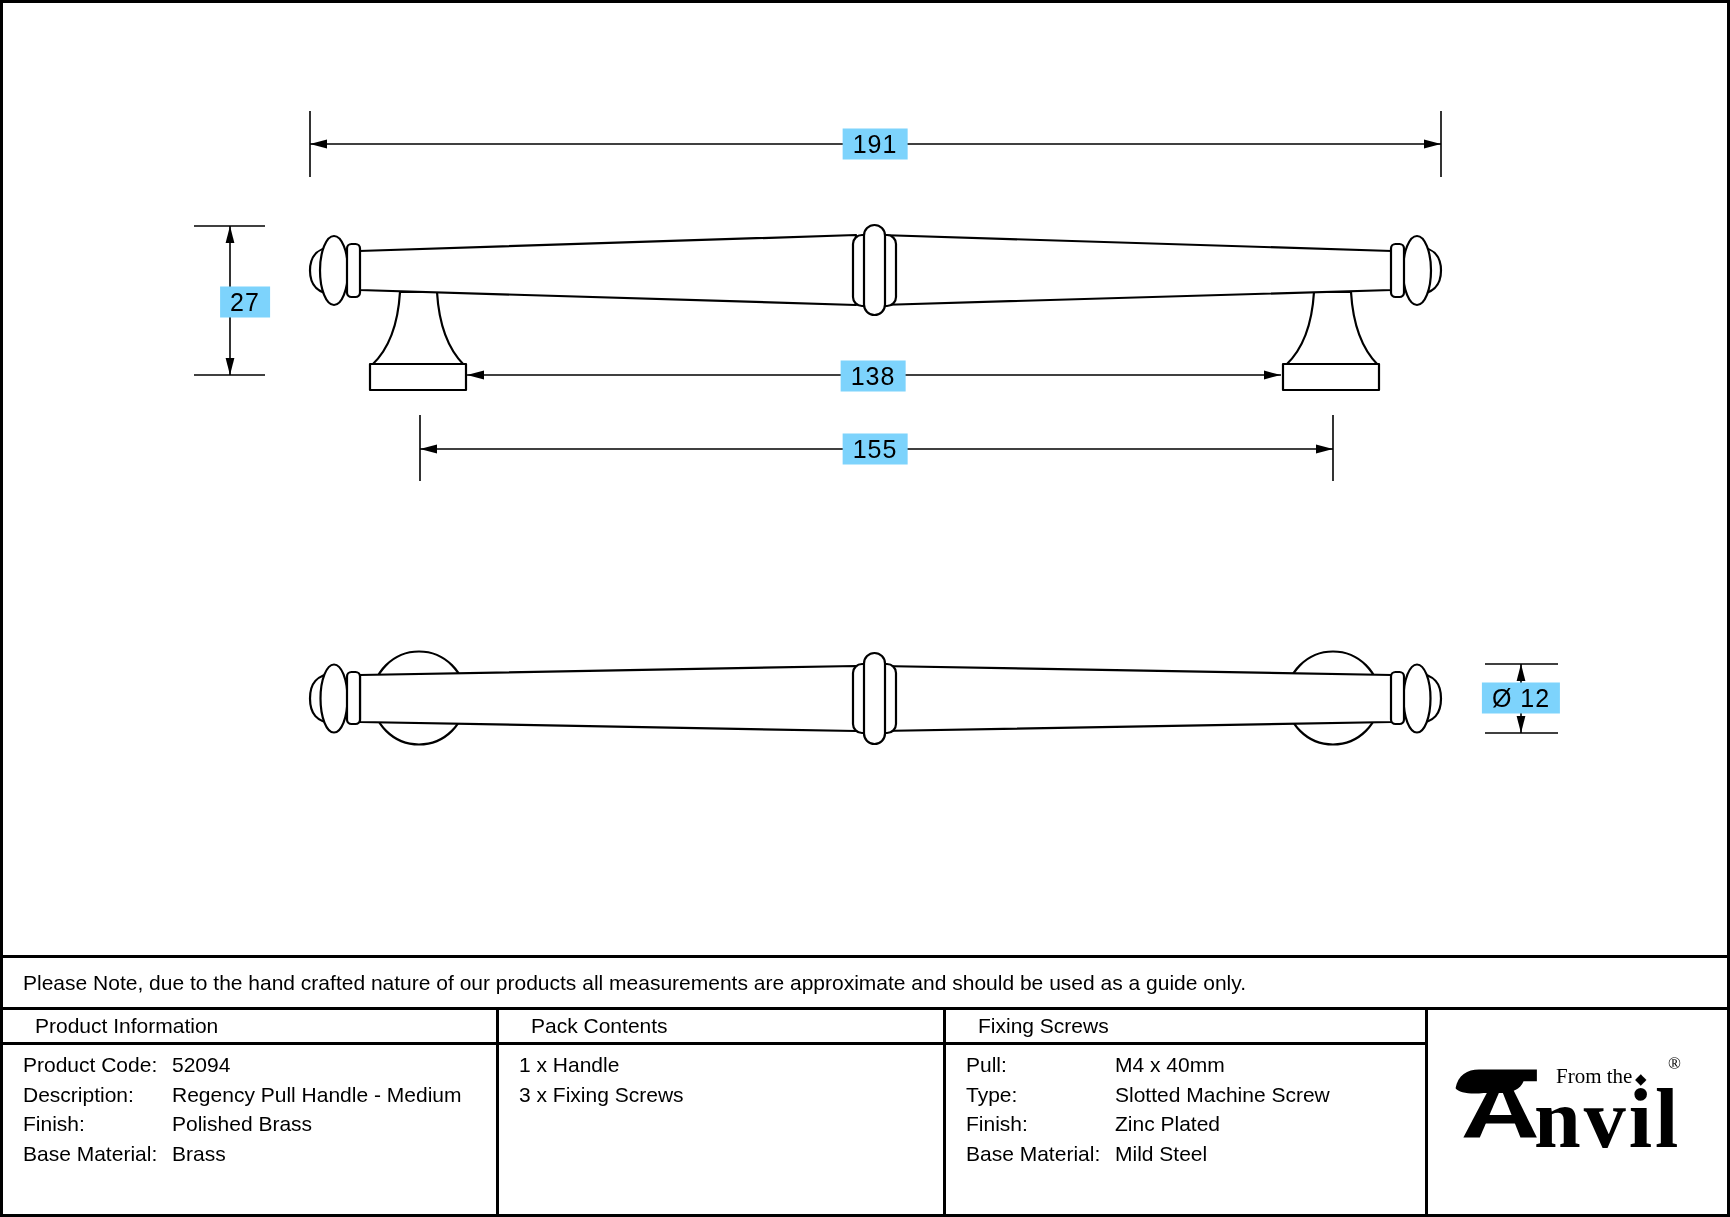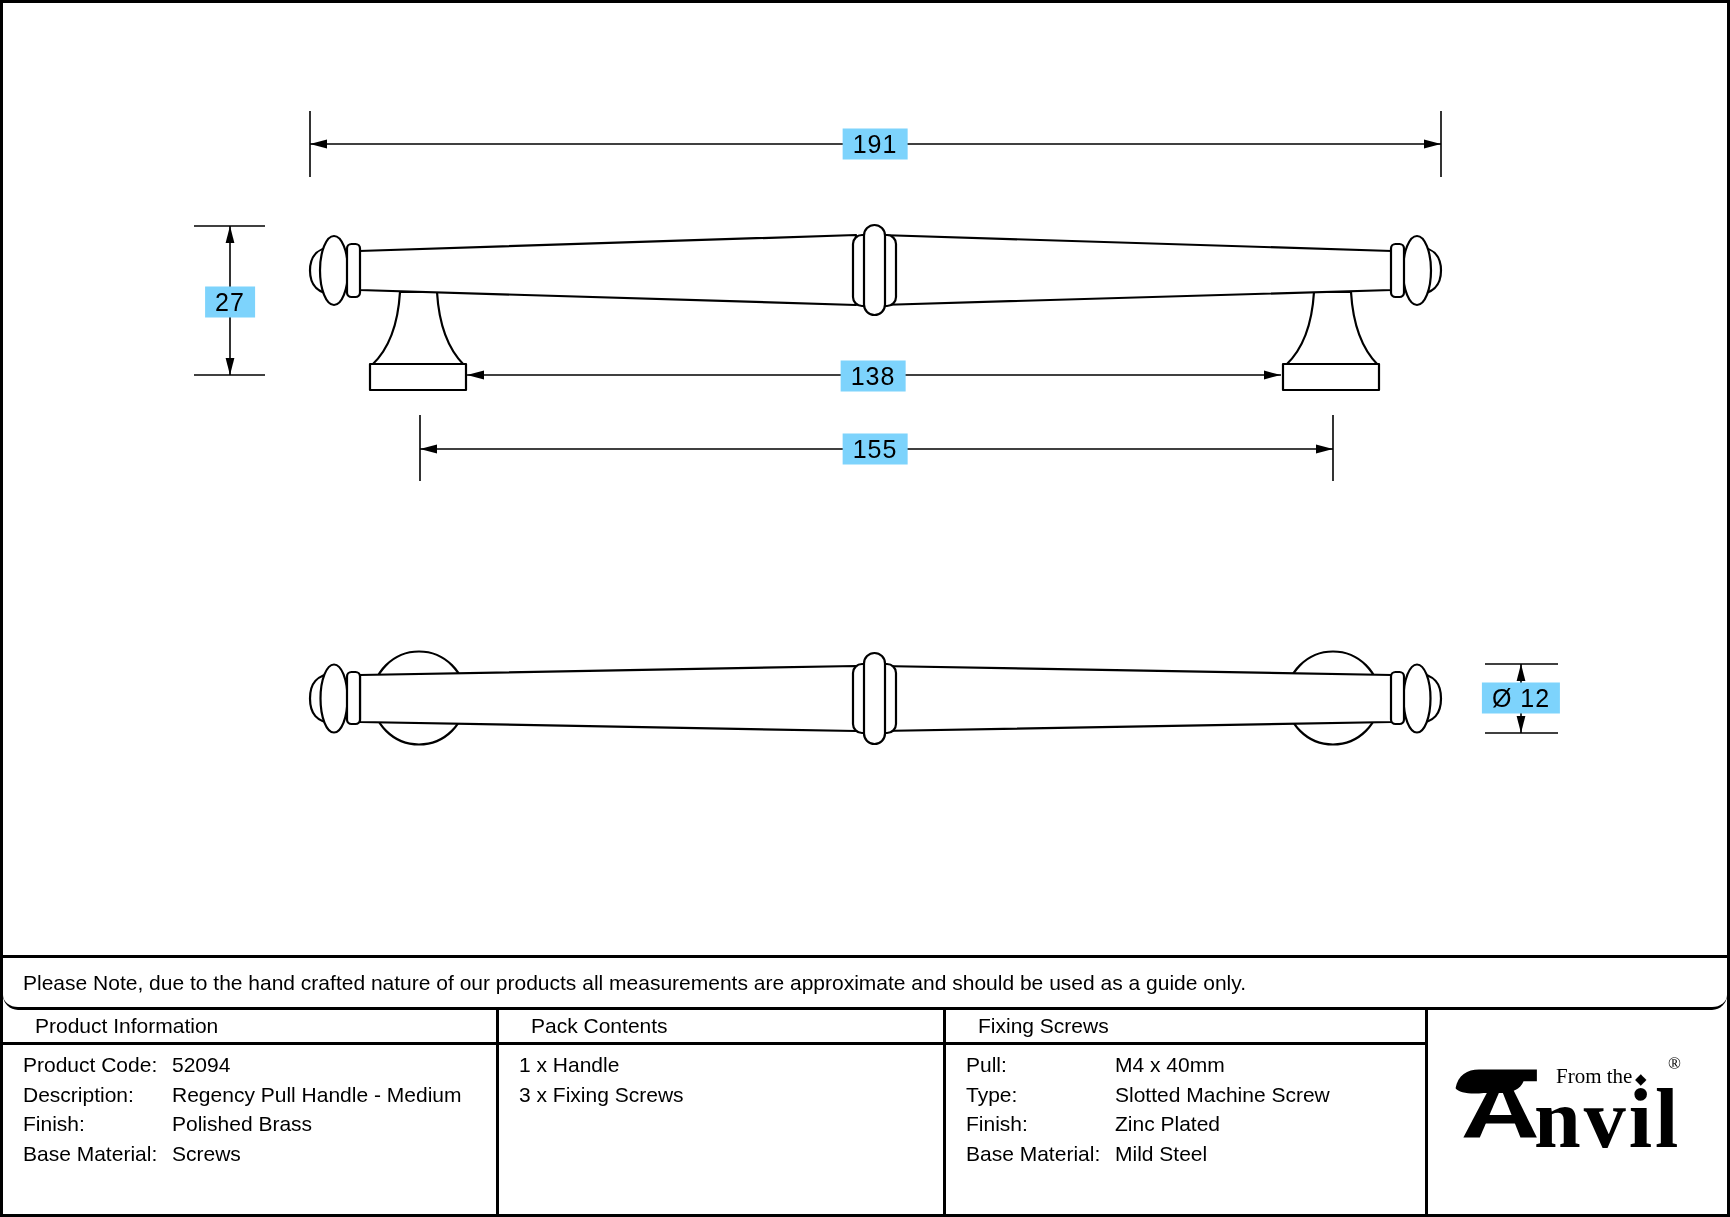--- a/index.html
+++ b/index.html
@@ -28,21 +28,20 @@
     position:absolute;left:0;right:0;bottom:0;top:952px;
     border-top:3px solid #000;
     display:flex;flex-direction:column;
   }
   .note{
     height:49px;flex:none;
     border-bottom:3px solid #000;
     display:flex;align-items:center;
     padding-left:20px;
     font-size:21px;
-    border-radius:15px;
   }
   .grid{flex:1;display:flex;min-height:0;}
   .col{box-sizing:border-box;border-right:3px solid #000;display:flex;flex-direction:column;}
   .col1{width:496px;flex:none;}
   .col2{width:447px;flex:none;}
   .col3{width:482px;flex:none;}
   .col4{flex:1;border-right:none;display:block;padding:46px 0 0 26px;}
   .hdr{
     height:32px;flex:none;
     border-bottom:3px solid #000;
@@ -149,21 +148,21 @@
       <polygon points="464,372 481,367.6 481,376.4"></polygon>
         <polygon points="1278,372 1261,367.6 1261,376.4"></polygon>
       <polygon points="417,446 434,441.6 434,450.4"></polygon>
         <polygon points="1330,446 1313,441.6 1313,450.4"></polygon>
       <polygon points="1518,661 1513.6,678 1522.4,678"></polygon>
         <polygon points="1518,730 1513.6,713 1522.4,713"></polygon>
     </g>
   </svg>
 
   <div class="dim-label" style="left:872px;top:141px">191</div>
-  <div class="dim-label" style="left:227px;top:299px">27</div>
+  <div class="dim-label" style="left:242px;top:299px">27</div>
   <div class="dim-label" style="left:870px;top:373px">138</div>
   <div class="dim-label" style="left:872px;top:446px">155</div>
   <div class="dim-label" style="left:1518px;top:695px">Ø 12</div>
 
   <div class="bottom">
     <div class="note">
       <span>Please Note, due to the hand crafted nature of our products all measurements are approximate and should be used as a guide only.</span>
     </div>
     <div class="grid">
 
@@ -177,21 +176,21 @@
           <div class="row">
             <span class="lbl">Description:</span>
             <span class="val">Regency Pull Handle - Medium</span>
           </div>
           <div class="row">
             <span class="lbl">Finish:</span>
             <span class="val">Polished Brass</span>
           </div>
           <div class="row">
             <span class="lbl">Base Material:</span>
-            <span class="val">Screws</span>
+            <span class="val">Brass</span>
           </div>
         </div>
       </div>
 
       <div class="col col2">
         <div class="hdr">Pack Contents</div>
         <div class="cellbody">
           <div class="row">1 x Handle</div>
           <div class="row">3 x Fixing Screws</div>
         </div>

